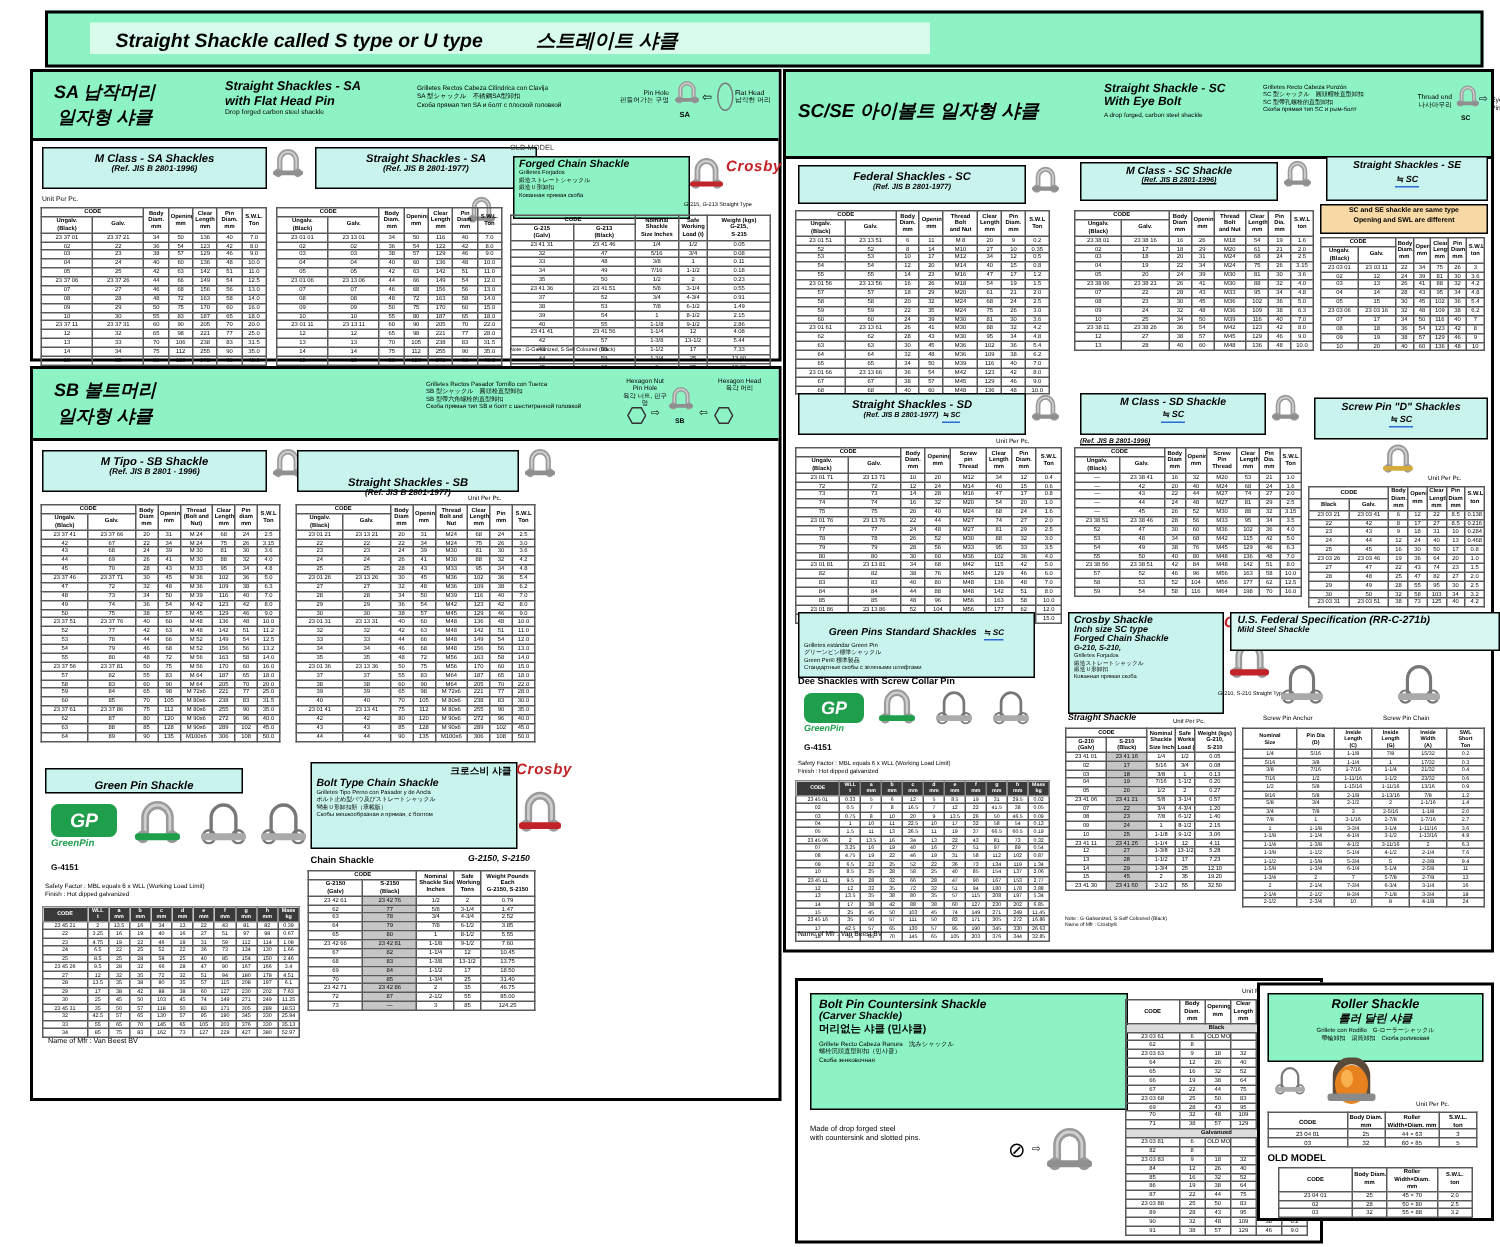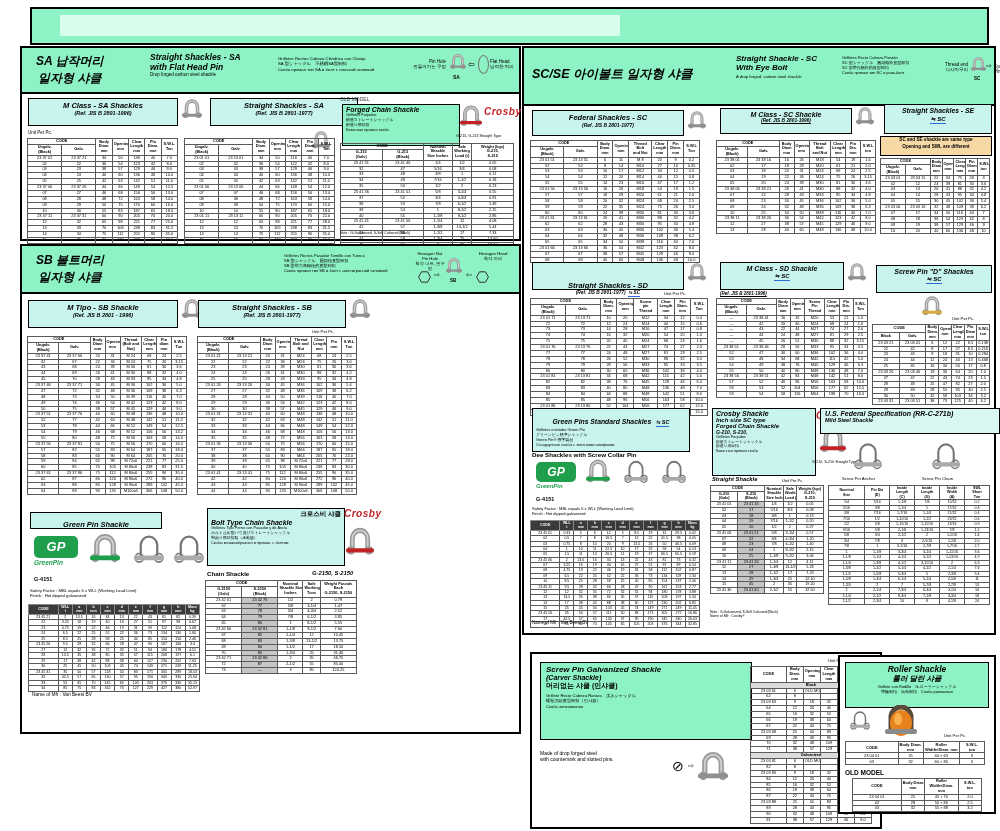--- a/index.html
+++ b/index.html
@@ -26,20 +26,25 @@
   .oval{border:1.6px solid #777;border-radius:50%;}
   .shk svg{display:block;}
 </style>
 </head>
 <body>
 
 <div class="page">
 
   <div class="abs" style="left:30px;top:7px;width:955px;height:34px;border:2px solid #000;background:#8df2c4;">
     <div class="abs" style="left:28px;top:6px;width:560px;height:21px;background:#d8fcec;"></div>
+    <div class="abs bi" style="left:45px;top:9px;font-size:13px;">
+      <span>Straight Shackle   called  S type or U type</span>
+      <span style="display:inline-block;width:28px;"></span>
+      <span>스트레이트 샤클</span>
+    </div>
   </div>
 
   <div class="panel" style="left:20px;top:46px;width:497px;height:191px;">
     <div class="phead" style="height:44px;">
       <div class="abs bi" style="left:14px;top:5px;font-size:12px;text-align:center;">
         <span>SA</span>
         <span>납작머리</span><br>
         <span>일자형 샤클</span>
       </div>
       <div class="abs" style="left:128px;top:4px;width:122px;">
@@ -1173,21 +1178,21 @@
               <td>60</td>
               <td>136</td>
               <td>48</td>
               <td>10</td>
             </tr>
           </tbody>
         </table>
       </div>
 
     <div class="abs tbox" style="left:8px;top:214px;width:150px;height:26px;">
-      <div class="bi" style="font-size:7.5px;margin-top:18px;">Straight Shackles - SD</div>
+      <div class="bi" style="font-size:7.5px;margin-top:2px;">Straight Shackles - SD</div>
       <div style="font-size:4.8px;"><span class="bi">(Ref. JIS B 2801-1977)</span>&nbsp;&nbsp;<span class="approx">≒ SC</span></div>
     </div>
     <span class="abs shk" style="left:164px;top:214px;width:18px;height:22px;">
         <svg viewBox="0 0 40 46" width="100%" height="100%" preserveAspectRatio="none">
           <path d="M9 32 V17 a11 11 0 0 1 22 0 V32" fill="none" stroke="#9a9a9a" stroke-width="7"></path>
           <path d="M9 32 V17 a11 11 0 0 1 22 0 V32" fill="none" stroke="#cfcfcf" stroke-width="2.5"></path>
           <circle cx="7" cy="33" r="5.5" fill="#9a9a9a" stroke="#9a9a9a" stroke-width="0"></circle>
           <circle cx="33" cy="33" r="5.5" fill="#9a9a9a" stroke="#9a9a9a" stroke-width="0"></circle>
           <rect x="0" y="30" width="40" height="6" rx="2.5" fill="#8f8f8f"></rect>
         </svg>
@@ -2726,21 +2731,21 @@
               <td>M100x6</td>
               <td>306</td>
               <td>108</td>
               <td>50.0</td>
             </tr>
           </tbody>
         </table>
       </div>
 
     <div class="abs tbox" style="left:176px;top:54px;width:146px;height:26px;">
-      <div class="bi" style="font-size:7.5px;margin-top:2px;">Straight Shackles - SB</div>
+      <div class="bi" style="font-size:7.5px;margin-top:16px;">Straight Shackles - SB</div>
       <div class="bi" style="font-size:5.5px;">(Ref. JIS B 2801-1977)</div>
     </div>
     <span class="abs shk" style="left:328px;top:52px;width:20px;height:24px;">
         <svg viewBox="0 0 40 46" width="100%" height="100%" preserveAspectRatio="none">
           <path d="M9 32 V17 a11 11 0 0 1 22 0 V32" fill="none" stroke="#9a9a9a" stroke-width="7"></path>
           <path d="M9 32 V17 a11 11 0 0 1 22 0 V32" fill="none" stroke="#cfcfcf" stroke-width="2.5"></path>
           <circle cx="7" cy="33" r="5.5" fill="#9a9a9a" stroke="#9a9a9a" stroke-width="0"></circle>
           <circle cx="33" cy="33" r="5.5" fill="#9a9a9a" stroke="#9a9a9a" stroke-width="0"></circle>
           <rect x="0" y="30" width="40" height="6" rx="2.5" fill="#8f8f8f"></rect>
         </svg>
@@ -3407,21 +3412,21 @@
               <td>124.25</td>
             </tr>
           </tbody>
         </table>
       </div>
     <div class="abs" style="left:10px;top:458px;width:480px;"></div>
   </div>
 
   <div class="panel" style="left:530px;top:652px;width:348px;height:173px;">
     <div class="abs mintbox" style="left:8px;top:8px;width:200px;height:72px;padding:2px 5px;">
-      <div class="bi" style="font-size:8px;">Screw Pin Galvanized Shackle</div>
+      <div class="bi" style="font-size:8px;">Bolt Pin Countersink Shackle</div>
       <div class="bi" style="font-size:7px;">(Carver Shackle)</div>
       <div class="b" style="font-size:7px;">머리없는 샤클 (민샤클)</div>
       <div class="tiny" style="font-size:4.2px;margin-top:2px;">
         <div>Grillete Recto Cabeza Ranura　沈みシャックル</div>
         <div>螺栓沉頭直型卸扣（민샤클）</div>
         <div>Скоба зенковочная</div>
       </div>
     </div>
     <div class="abs tiny" style="left:8px;top:96px;font-size:5px;">
       <div>Made of drop forged steel</div>

